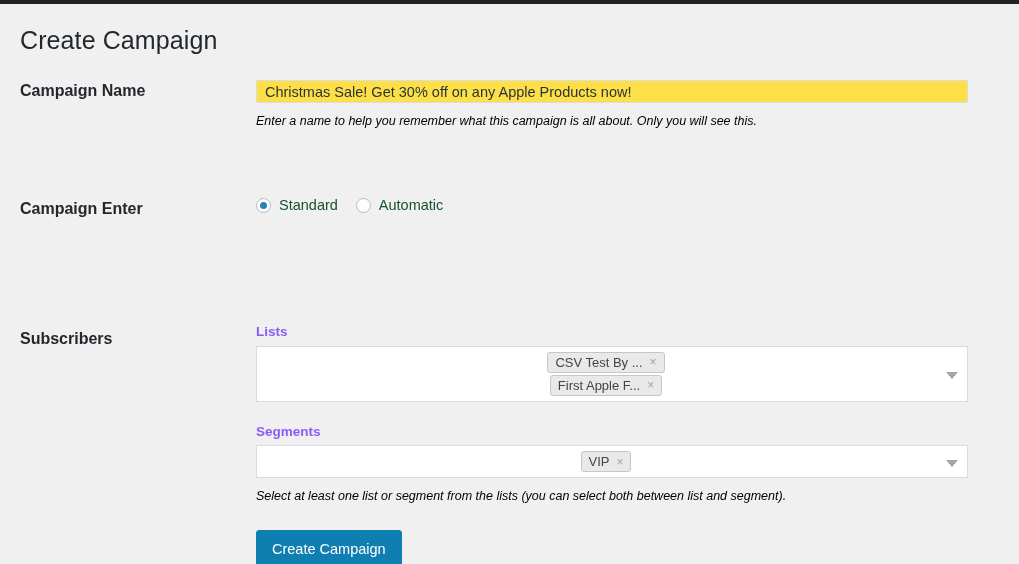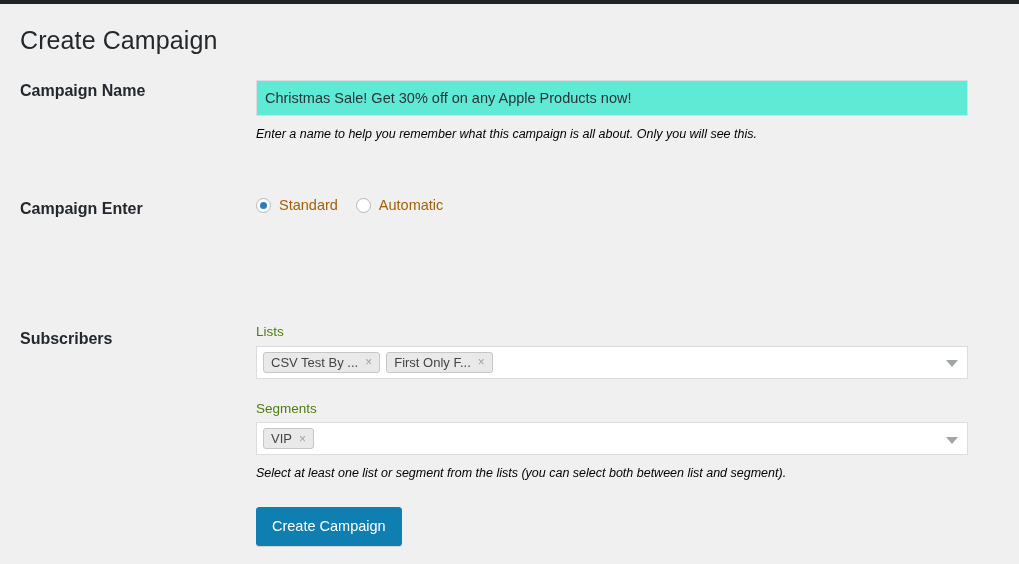--- a/index.html
+++ b/index.html
@@ -65,24 +65,24 @@
     left: 256px;
     top: 0;
     width: 712px;
   }
 
   
   .text-input {
     display: block;
     box-sizing: border-box;
     width: 712px;
-    height: 36px;
+    height: 23px;
     padding: 2px 8px;
     border: 1px solid #dcdcde;
-    background: #5eead4;
+    background: #fde047;
     color: #2c3338;
     font-family: "Liberation Sans", "DejaVu Sans", sans-serif;
     font-size: 14.5px;
     line-height: 26px;
     outline: none;
     box-shadow: 0 0 0 transparent;
   }
   .help-text {
     font-size: 12.5px;
     font-style: italic;
@@ -119,42 +119,43 @@
     position: absolute;
     left: 3px;
     top: 3px;
     width: 7px;
     height: 7px;
     border-radius: 50%;
     background: #2a7fb8;
   }
   .radio-label {
     font-size: 14.5px;
-    color: #a16207;
+    color: #14532d;
   }
 
   
   .sub-label {
     font-size: 13.5px;
-    font-weight: normal;
-    color: #4d7c0f;
+    font-weight: bold;
+    color: #8b5cf6;
     margin-bottom: 5px;
     line-height: 1.3;
   }
   .select-box {
     box-sizing: border-box;
     position: relative;
     width: 712px;
     min-height: 33px;
     border: 1px solid #dcdcde;
     background: #ffffff;
     padding: 4px 13px 4px 5px;
     display: flex;
     align-items: center;
     flex-wrap: wrap;
+    flex-direction: column;
   }
   .tag {
     display: inline-flex;
     align-items: center;
     height: 21px;
     box-sizing: border-box;
     background: #e9e9e9;
     border: 1px solid #c6c6c6;
     border-radius: 3px;
     padding: 0 7px;
@@ -237,21 +238,21 @@
       <div class="row-label" style="top:101px;">Subscribers</div>
       <div class="row-field" style="top:96px;">
 
         <div class="sub-label">Lists</div>
         <div class="select-box">
           <span class="tag">
             <span>CSV Test By ...</span>
             <span class="tag-x">×</span>
           </span>
           <span class="tag">
-            <span>First Only F...</span>
+            <span>First Apple F...</span>
             <span class="tag-x">×</span>
           </span>
           <span class="select-arrow"></span>
         </div>
 
         <div class="sub-label" style="margin-top:21px;">Segments</div>
         <div class="select-box">
           <span class="tag">
             <span>VIP</span>
             <span class="tag-x">×</span>

